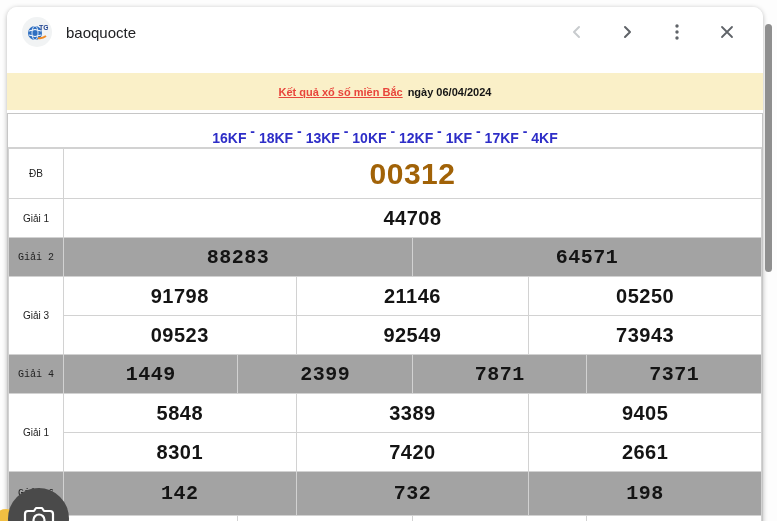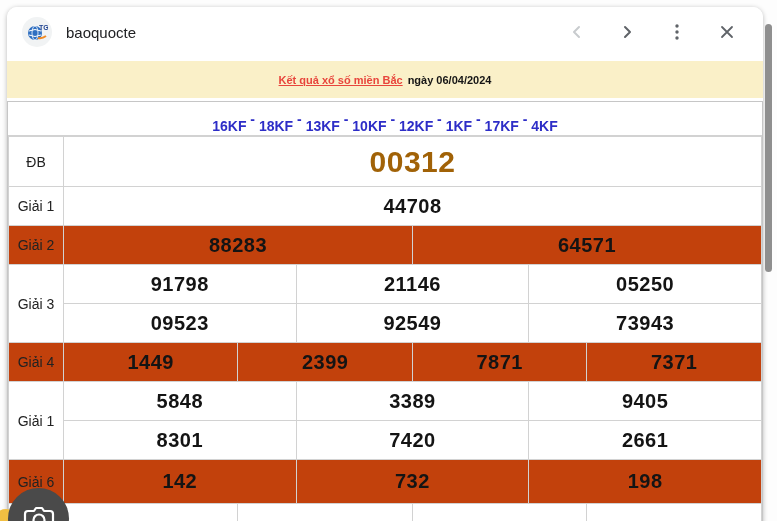--- a/index.html
+++ b/index.html
@@ -7,40 +7,40 @@
     width:777px;height:521px;overflow:hidden;position:relative;
     background:#fdfdfd;
     font-family:"Liberation Sans",sans-serif;
   }
   .card{
     position:absolute;left:7px;top:7px;width:756px;
     background:#fff;border-radius:10px 10px 0 0;
     box-shadow:0 1px 5px rgba(0,0,0,.28);
   }
   
-  .hdr{height:50px;display:flex;align-items:center;padding:0 26px 4px 15px;background:#fff;border-radius:10px 10px 0 0;}
+  .hdr{height:50px;display:flex;align-items:center;padding:0 26px 16px 15px;background:#fff;border-radius:10px 10px 0 0;}
   .favicon{width:30px;height:30px;border-radius:50%;background:#f1f3f4;display:flex;align-items:center;justify-content:center;flex:0 0 auto;}
   .hdr-title{margin-left:14px;font-size:15px;color:#202124;flex:1;white-space:nowrap;}
   .controls{display:flex;align-items:center;gap:30px;}
   .ctrl{background:none;border:none;padding:0;width:20px;height:20px;display:flex;align-items:center;justify-content:center;cursor:pointer;}
   .ctrl svg{display:block;}
   
   .banner{height:37px;background:#faf0c8;display:flex;align-items:center;justify-content:center;font-size:11px;font-weight:bold;}
   .banner a{color:#e8453c;text-decoration:underline;margin-right:5px;}
   .banner .date{color:#151515;}
   
   .board{margin-top:3px;border:1px solid #c6c6c6;background:#fff;}
   .kf{height:33px;border-bottom:1px solid #d2d2d2;display:flex;align-items:center;justify-content:center;font-size:14px;font-weight:bold;}
   .kf a{color:#2d2dc7;text-decoration:none;margin-top:15px;}
   .kf .sep{color:#2d2dc7;white-space:pre;}
   table.results{border-collapse:collapse;width:100%;table-layout:fixed;}
   table.results td{border:1px solid #d2d2d2;text-align:center;vertical-align:middle;padding:0;}
-  td.lbl{font-size:14px;color:#222;font-weight:normal;}
+  td.lbl{font-size:10px;color:#222;font-weight:normal;}
   td.val{font-weight:bold;font-size:20px;color:#141414;letter-spacing:.5px;}
-  tr.shaded td{background:#c2410c;}
+  tr.shaded td{background:#a3a3a3;font-family:Liberation Mono, monospace;}
   tr.h-db{height:50px;}
   tr.h39{height:39px;}
   tr.h38{height:44px;}
   tr.h55{height:55px;}
   td.db-val{font-size:30px;color:#a16207;}
   tr.red td.val{color:#ee3b33;font-size:21px;}
   
   .scroll-thumb{position:absolute;right:5px;top:24px;width:7px;height:248px;background:#8f8f8f;border-radius:4px;z-index:9;}
   
   .yellow-peek{position:absolute;left:-7px;top:509px;width:26px;height:26px;border-radius:50%;background:#f2bf42;z-index:4;}

